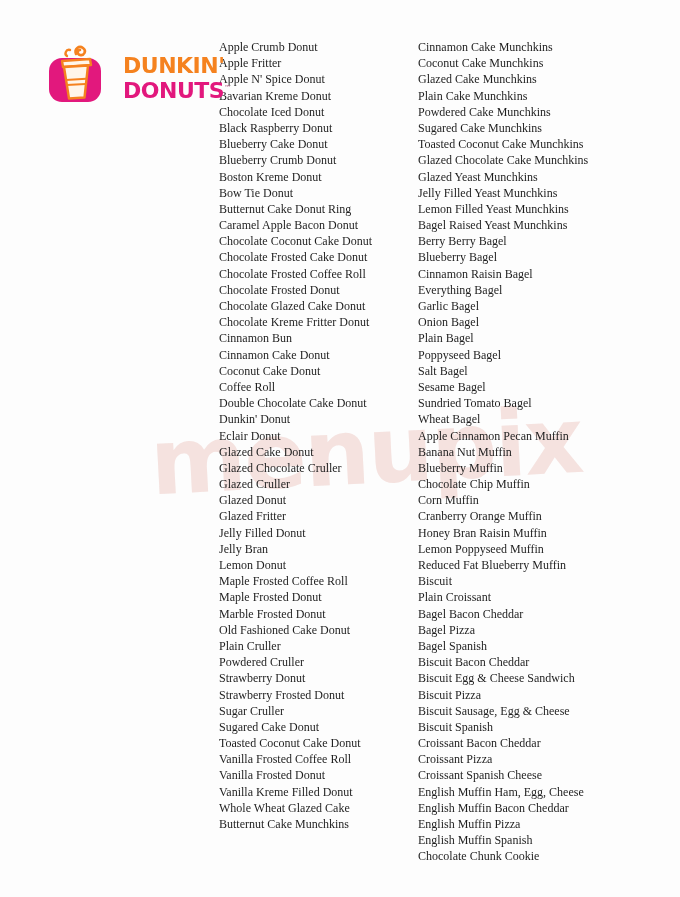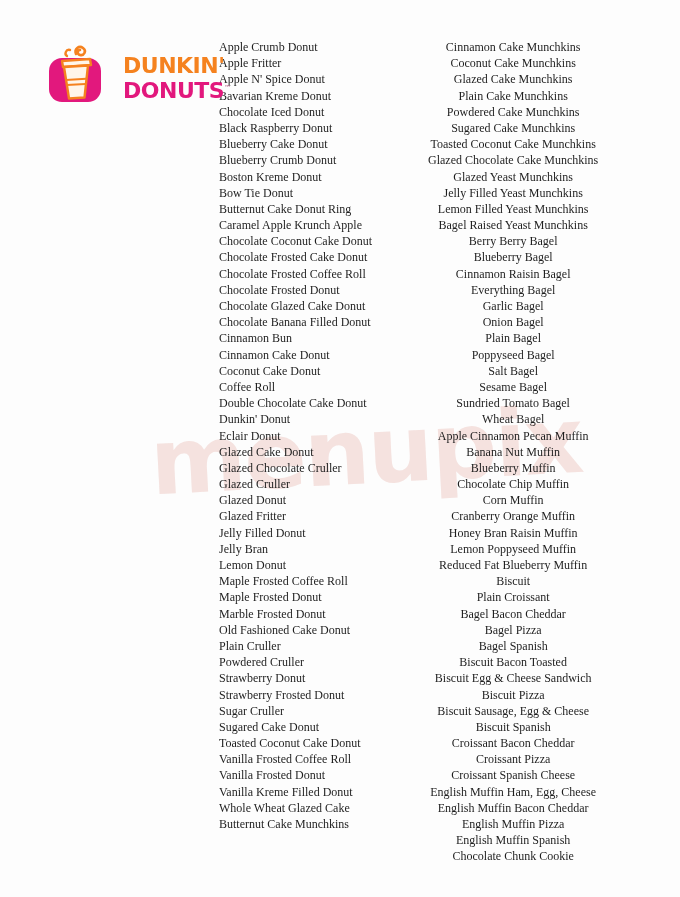--- a/index.html
+++ b/index.html
@@ -63,21 +63,21 @@
   .menu-col {
     position: absolute;
     top: 39px;
     z-index: 1;
     font-size: 12px;
     line-height: 16.2px;
     color: #1e1e1e;
     white-space: nowrap;
   }
   .menu-col-left  { left: 219px; }
-  .menu-col-right { left: 428px; text-align: center; }
+  .menu-col-right { left: 418px; }
   .menu-line { height: 16.2px; }
 </style>
 </head>
 <body>
 
 <div class="page">
 
   <div class="watermark">menupix</div>
 
   <div class="logo">
@@ -107,27 +107,27 @@
       <div class="menu-line">Apple Fritter</div>
       <div class="menu-line">Apple N' Spice Donut</div>
       <div class="menu-line">Bavarian Kreme Donut</div>
       <div class="menu-line">Chocolate Iced Donut</div>
       <div class="menu-line">Black Raspberry Donut</div>
       <div class="menu-line">Blueberry Cake Donut</div>
       <div class="menu-line">Blueberry Crumb Donut</div>
       <div class="menu-line">Boston Kreme Donut</div>
       <div class="menu-line">Bow Tie Donut</div>
       <div class="menu-line">Butternut Cake Donut Ring</div>
-      <div class="menu-line">Caramel Apple Krunch Apple</div>
+      <div class="menu-line">Caramel Apple Bacon Donut</div>
       <div class="menu-line">Chocolate Coconut Cake Donut</div>
       <div class="menu-line">Chocolate Frosted Cake Donut</div>
       <div class="menu-line">Chocolate Frosted Coffee Roll</div>
       <div class="menu-line">Chocolate Frosted Donut</div>
       <div class="menu-line">Chocolate Glazed Cake Donut</div>
-      <div class="menu-line">Chocolate Banana Filled Donut</div>
+      <div class="menu-line">Chocolate Kreme Fritter Donut</div>
       <div class="menu-line">Cinnamon Bun</div>
       <div class="menu-line">Cinnamon Cake Donut</div>
       <div class="menu-line">Coconut Cake Donut</div>
       <div class="menu-line">Coffee Roll</div>
       <div class="menu-line">Double Chocolate Cake Donut</div>
       <div class="menu-line">Dunkin' Donut</div>
       <div class="menu-line">Eclair Donut</div>
       <div class="menu-line">Glazed Cake Donut</div>
       <div class="menu-line">Glazed Chocolate Cruller</div>
       <div class="menu-line">Glazed Cruller</div>
@@ -186,21 +186,21 @@
       <div class="menu-line">Corn Muffin</div>
       <div class="menu-line">Cranberry Orange Muffin</div>
       <div class="menu-line">Honey Bran Raisin Muffin</div>
       <div class="menu-line">Lemon Poppyseed Muffin</div>
       <div class="menu-line">Reduced Fat Blueberry Muffin</div>
       <div class="menu-line">Biscuit</div>
       <div class="menu-line">Plain Croissant</div>
       <div class="menu-line">Bagel Bacon Cheddar</div>
       <div class="menu-line">Bagel Pizza</div>
       <div class="menu-line">Bagel Spanish</div>
-      <div class="menu-line">Biscuit Bacon Toasted</div>
+      <div class="menu-line">Biscuit Bacon Cheddar</div>
       <div class="menu-line">Biscuit Egg &amp; Cheese Sandwich</div>
       <div class="menu-line">Biscuit Pizza</div>
       <div class="menu-line">Biscuit Sausage, Egg &amp; Cheese</div>
       <div class="menu-line">Biscuit Spanish</div>
       <div class="menu-line">Croissant Bacon Cheddar</div>
       <div class="menu-line">Croissant Pizza</div>
       <div class="menu-line">Croissant Spanish Cheese</div>
       <div class="menu-line">English Muffin Ham, Egg, Cheese</div>
       <div class="menu-line">English Muffin Bacon Cheddar</div>
       <div class="menu-line">English Muffin Pizza</div>

